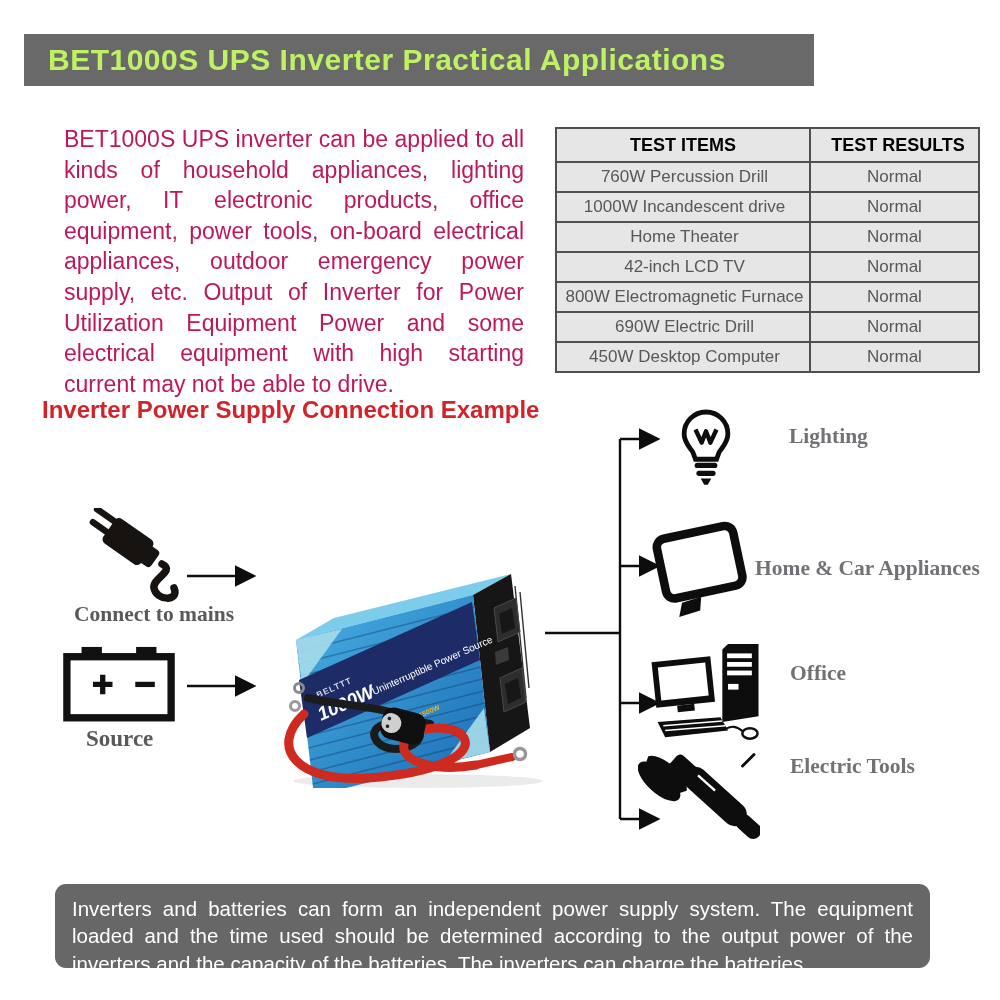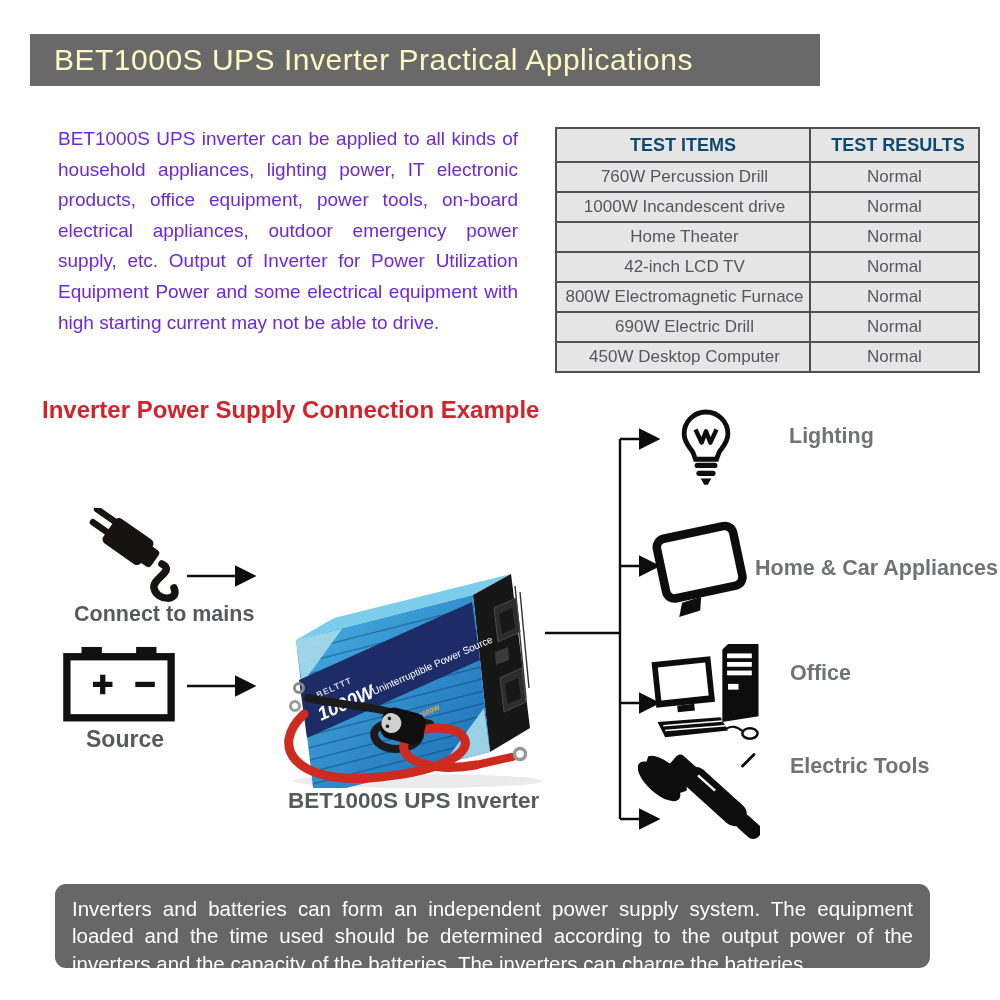--- a/index.html
+++ b/index.html
@@ -1,36 +1,36 @@
 <!DOCTYPE html>
 <html><head>
 <meta charset="utf-8">
 <style>
   html,body{margin:0;padding:0;background:#fff;}
   .canvas{position:relative;width:1000px;height:1000px;background:#fff;overflow:hidden;
           font-family:"Liberation Sans",sans-serif;}
   .abs{position:absolute;}
 
-  .header-bar{left:30px;top:34px;width:790px;height:52px;background:#696969;
-    color:#fef9c3;font-weight:normal;font-size:30px;line-height:52px;padding-left:24px;
+  .header-bar{left:24px;top:34px;width:790px;height:52px;background:#696969;
+    color:#bef264;font-weight:bold;font-size:30px;line-height:52px;padding-left:24px;
     box-sizing:border-box;letter-spacing:.5px;white-space:nowrap;}
 
-  .intro{left:58px;top:124px;width:460px;font-size:19px;line-height:30.6px;
-    color:#6d28d9;text-align:justify;text-align-last:left;}
+  .intro{left:64px;top:124px;width:460px;font-size:23px;line-height:30.6px;
+    color:#be185d;text-align:justify;text-align-last:left;}
 
   .test-table{left:555px;top:127px;border-collapse:collapse;}
   .test-table th,.test-table td{border:2px solid #4f5052;background:#e6e6e6;}
-  .test-table th{width:250px;height:30px;font-size:18px;font-weight:bold;color:#0c4a6e;text-align:center;margin-left:42px;}
+  .test-table th{width:250px;height:30px;font-size:18px;font-weight:bold;color:#000000;text-align:center;margin-left:42px;}
   .test-table th.res{width:158px;padding-left:8px;}
   .test-table td{height:28px;font-size:17px;color:#56575a;padding:0 4px 0 7px;white-space:nowrap;text-align:center;}
   .test-table td.res{text-align:center;padding:0;}
 
   .diagram-heading{left:42px;top:396px;font-size:24px;font-weight:bold;color:#d2232a;white-space:nowrap;}
 
-  .lbl{font-weight:bold;color:#58595b;white-space:nowrap;}
+  .lbl{font-weight:bold;color:#58595b;white-space:nowrap;font-family:Liberation Serif, serif;}
   .lbl-mains{left:74px;top:602px;font-size:21.5px;}
   .lbl-battery{left:86px;top:726px;font-size:23px;}
   .lbl-caption{left:288px;top:788px;font-size:22.5px;}
   .lbl-load{color:#717275;font-size:21.5px;}
   .lbl-lighting{left:789px;top:424px;}
   .lbl-homecar{left:755px;top:556px;}
   .lbl-office{left:790px;top:661px;}
   .lbl-tools{left:790px;top:754px;text-align:right;}
 
   .footer-bar{left:55px;top:884px;width:875px;height:84px;background:#676767;border-radius:11px;
@@ -177,21 +177,20 @@
     <path d="M36,166 C0,200 30,235 100,230 C170,225 205,206 196,190 C187,174 140,178 136,196 C132,214 168,224 208,217" stroke="#cf2a20" stroke-width="9" fill="none" stroke-linecap="round"></path>
     <line x1="208" y1="217" x2="244" y2="209" stroke="#cf2a20" stroke-width="8" stroke-linecap="round"></line>
     <circle cx="252" cy="206" r="5.5" fill="#fff" stroke="#979797" stroke-width="3.5"></circle>
     <g transform="translate(135,178) rotate(14)">
       <rect x="-22" y="-16" width="44" height="32" rx="11" fill="#0f0f0f"></rect>
       <circle cx="-12" cy="0" r="10" fill="#cfcfcf"></circle>
       <circle cx="-15" cy="-4" r="1.8" fill="#222"></circle>
       <circle cx="-15" cy="4" r="1.8" fill="#222"></circle>
     </g>
   </svg>
-  <div class="abs lbl lbl-caption">BET1000S UPS Inverter</div>
 
   <svg class="abs" style="left:678px;top:408px;" width="56" height="78" viewBox="0 0 64 88">
     <path d="M32,4 C46,4 57,15 57,29 C57,38 51,44 47,50 L44,58 H20 L17,50 C13,44 7,38 7,29 C7,15 18,4 32,4 Z" fill="none" stroke="#0d0d0d" stroke-width="5.5"></path>
     <path d="M20,24 L27,39 L32,26 L37,39 L44,24" fill="none" stroke="#0d0d0d" stroke-width="5" stroke-linejoin="round"></path>
     <rect x="19" y="62" width="26" height="6" rx="3" fill="#0d0d0d"></rect>
     <rect x="21" y="71" width="22" height="6" rx="3" fill="#0d0d0d"></rect>
     <path d="M26,80 h12 l-4,7 h-4 z" fill="#0d0d0d"></path>
   </svg>
   <div class="abs lbl lbl-load lbl-lighting">Lighting</div>
 

